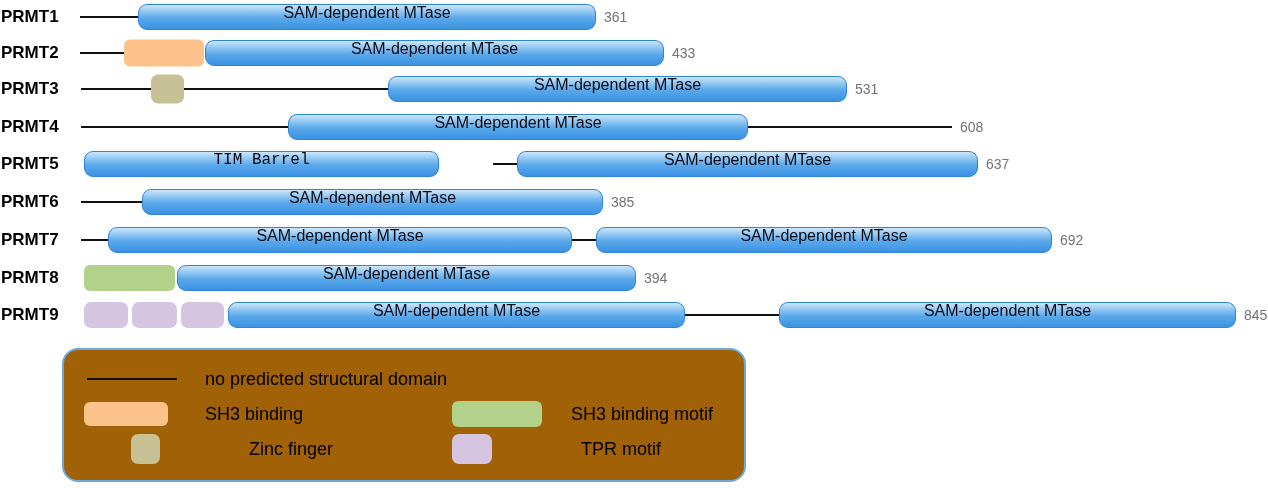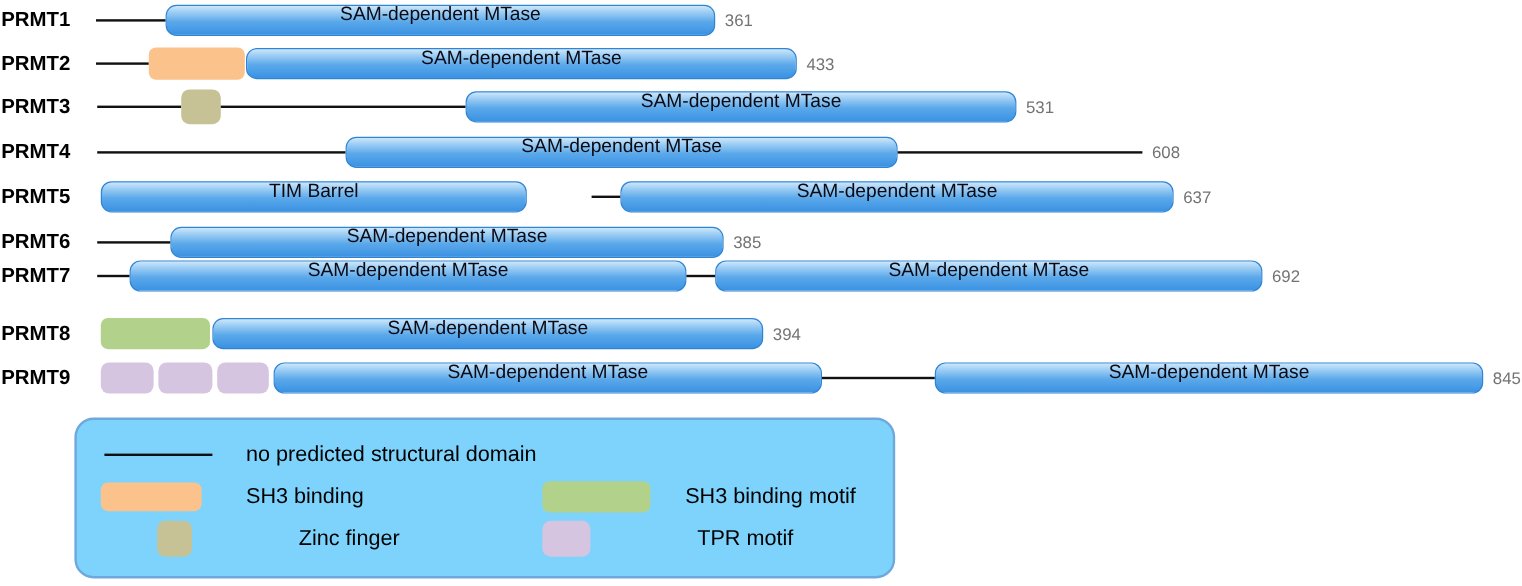--- a/index.html
+++ b/index.html
@@ -21,21 +21,21 @@
            display:flex;justify-content:center;}
   .bar-label{font-size:16px;color:#0a0a14;white-space:nowrap;line-height:1;}
   .seg-box{position:absolute;top:50%;transform:translateY(-50%);box-sizing:border-box;}
   .box-orange{height:27px;border-radius:6px;background:var(--sh3);}
   .box-olive{height:29px;border-radius:7px;background:var(--zinc);}
   .box-green{height:26px;border-radius:6px;background:var(--green);}
   .box-purple{height:26px;border-radius:7px;background:var(--purple);}
   .plen{position:absolute;top:50%;transform:translateY(-50%);font-size:14px;color:#737373;white-space:nowrap;}
 
   .legend{position:absolute;left:62px;top:348px;width:684px;height:134px;
-          border:2px solid var(--legend-border);border-radius:16px;background:#7dd3fc;box-sizing:border-box;}
+          border:2px solid var(--legend-border);border-radius:16px;background:#a16207;box-sizing:border-box;}
   .lg-item{position:absolute;height:30px;}
   .lg-label{position:absolute;top:50%;transform:translateY(-50%);font-size:18px;white-space:nowrap;}
   .lg-line{position:absolute;top:50%;transform:translateY(-50%);height:2px;width:90px;background:var(--linker);}
   .lg-sw{position:absolute;top:50%;transform:translateY(-50%);}
 </style>
 </head>
 <body>
 
 <div id="figure">
   <div id="diagram">
@@ -70,38 +70,38 @@
         <div class="pname">PRMT4</div>
         <div class="seg-line" style="left: 81px; width: 207px;"></div>
         <div class="seg-bar" style="left: 288px; width: 460px;">
           <span class="bar-label">SAM-dependent MTase</span>
         </div>
         <div class="seg-line" style="left: 748px; width: 204px;"></div>
         <div class="plen" style="left: 960px;">608</div>
       </div>
       <div class="prow" style="top: 145px;">
         <div class="pname">PRMT5</div>
-        <div class="seg-bar" style="left: 84px; width: 355px;">
+        <div class="seg-bar" style="left: 84px; width: 355px; font-family: Liberation Mono, monospace;">
           <span class="bar-label">TIM Barrel</span>
         </div>
         <div class="seg-line" style="left: 493px; width: 24px;"></div>
         <div class="seg-bar" style="left: 517px; width: 461px;">
           <span class="bar-label">SAM-dependent MTase</span>
         </div>
         <div class="plen" style="left: 986px;">637</div>
       </div>
       <div class="prow" style="top: 183px;">
         <div class="pname">PRMT6</div>
         <div class="seg-line" style="left: 81px; width: 61px;"></div>
         <div class="seg-bar" style="left: 142px; width: 461px;">
           <span class="bar-label">SAM-dependent MTase</span>
         </div>
         <div class="plen" style="left: 611px;">385</div>
       </div>
-      <div class="prow" style="top: 211px;">
+      <div class="prow" style="top: 221px;">
         <div class="pname">PRMT7</div>
         <div class="seg-line" style="left: 81px; width: 27px;"></div>
         <div class="seg-bar" style="left: 108px; width: 464px;">
           <span class="bar-label">SAM-dependent MTase</span>
         </div>
         <div class="seg-line" style="left: 572px; width: 24px;"></div>
         <div class="seg-bar" style="left: 596px; width: 456px;">
           <span class="bar-label">SAM-dependent MTase</span>
         </div>
         <div class="plen" style="left: 1060px;">692</div>

